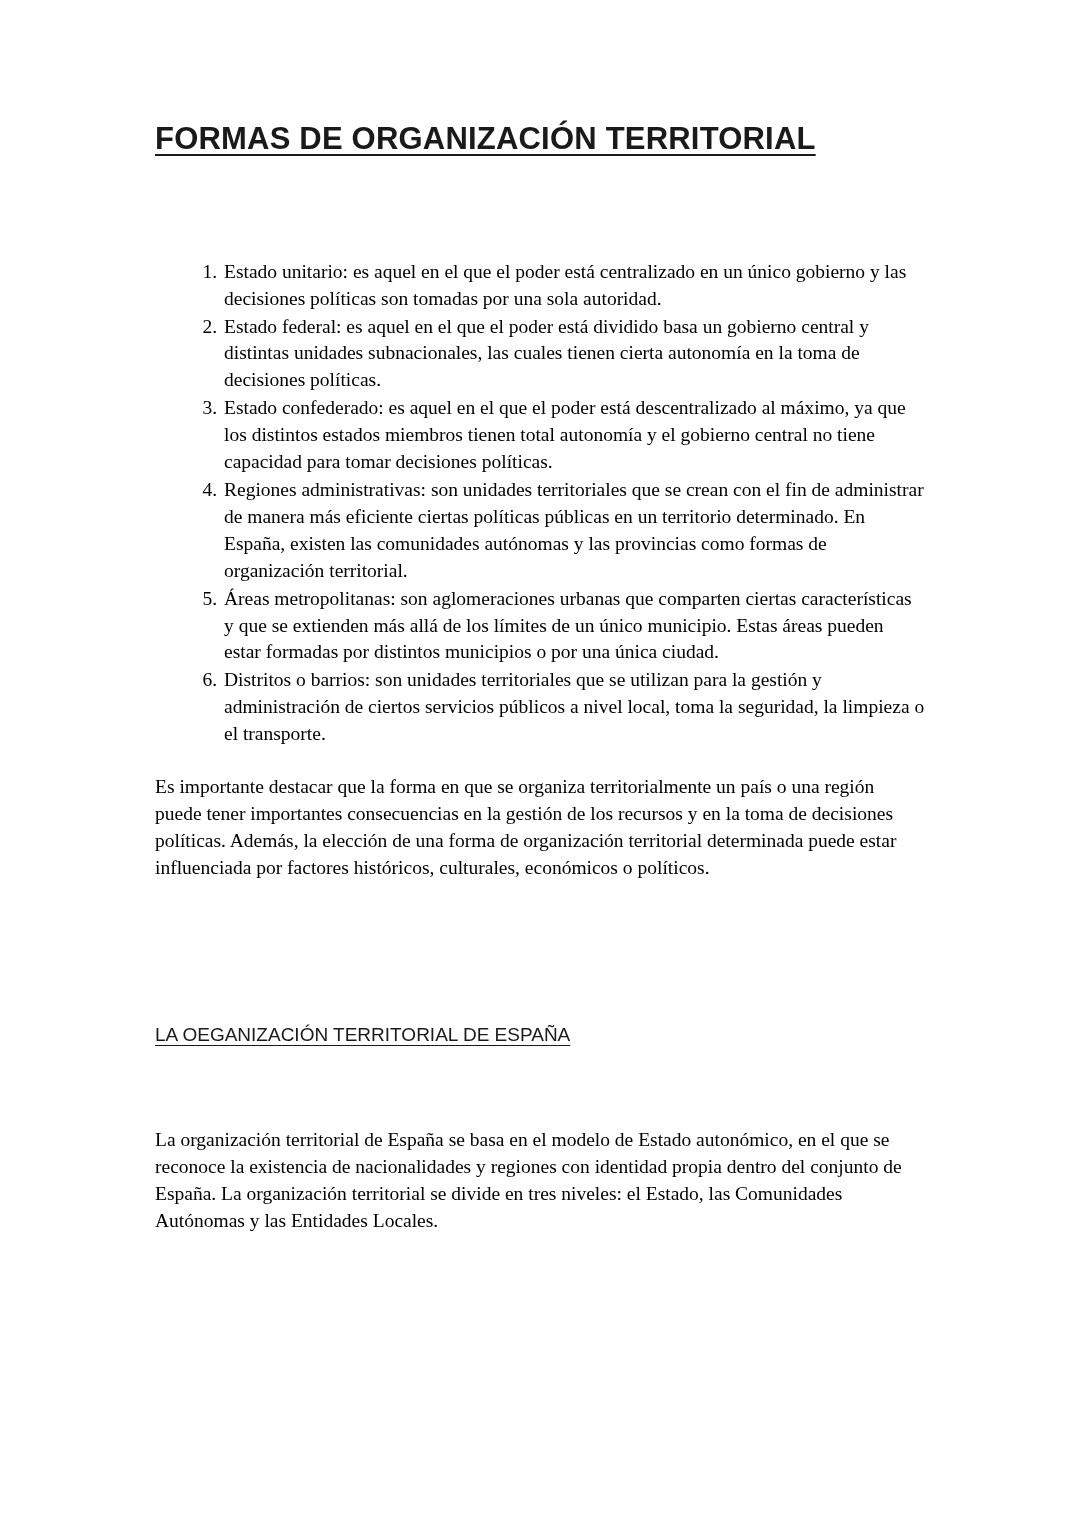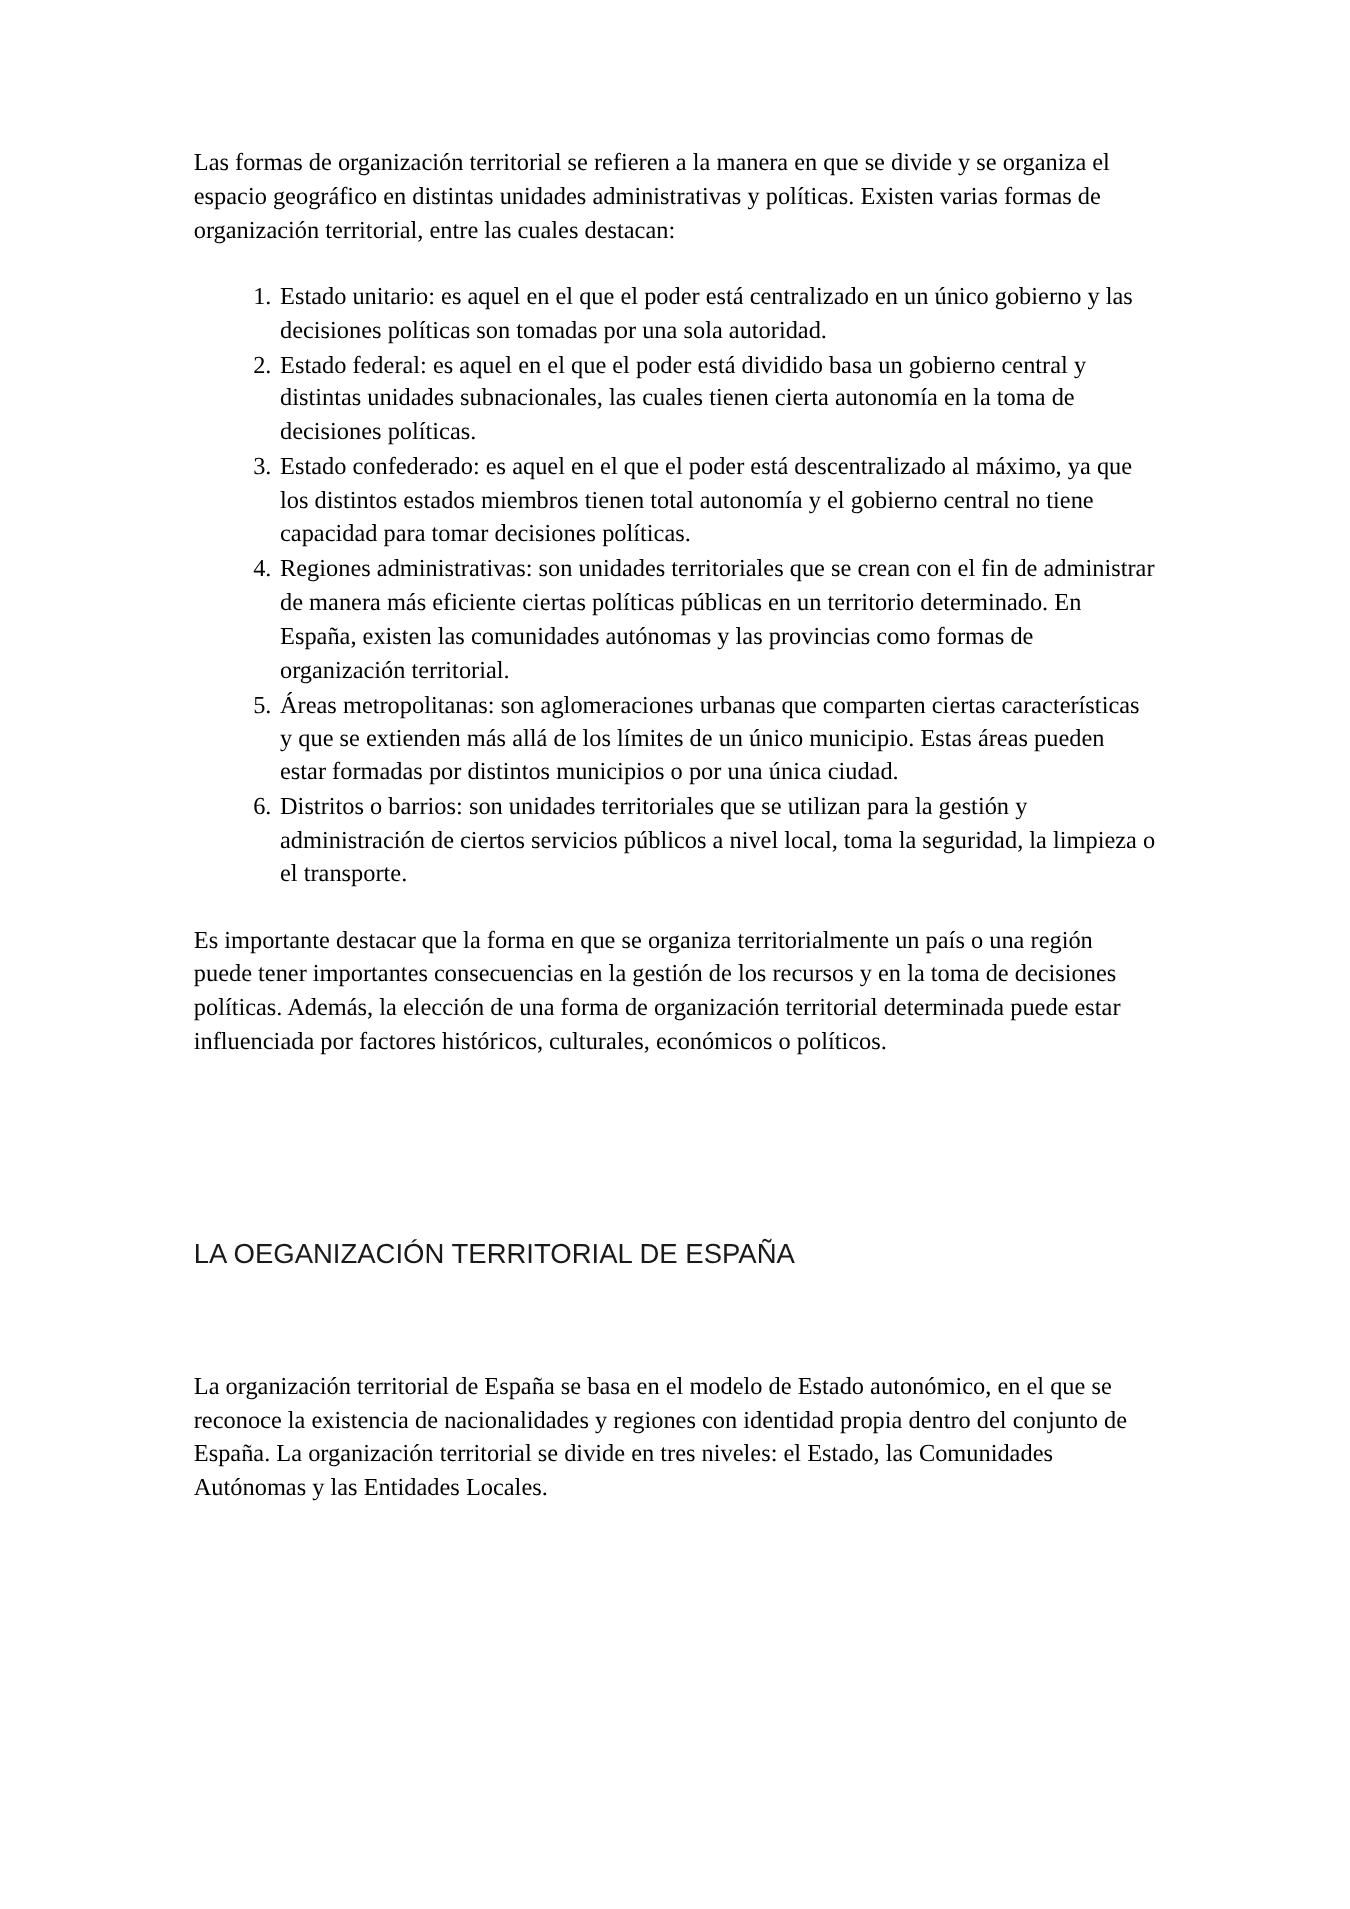--- a/index.html
+++ b/index.html
@@ -38,37 +38,38 @@
   ol.forms-list {
     margin: 4px 0 26px 0;
     padding: 0 0 0 67px;
   }
   ol.forms-list li {
     margin: 0 0 1px 0;
     padding-left: 2px;
   }
   .section-heading {
     font-family: "Liberation Sans", sans-serif;
-    font-size: 22px;
+    font-size: 19px;
     font-weight: 400;
+    text-decoration: underline;
     text-underline-offset: 4px;
     margin: 140px 0 0 0;
     color: #1a1a1a;
   }
   .closing {
     margin-top: 79px;
   }
 </style>
 </head>
 <body>
 
 <div class="page">
 
+  <h1 class="doc-title">FORMAS DE ORGANIZACIÓN TERRITORIAL</h1>
 
-  <p class="para">Las formas de organización territorial se refieren a la manera en que se divide y se organiza el espacio geográfico en distintas unidades administrativas y políticas. Existen varias formas de organización territorial, entre las cuales destacan:</p>
 
   <ol class="forms-list">
     <li>Estado unitario: es aquel en el que el poder está centralizado en un único gobierno y las decisiones políticas son tomadas por una sola autoridad.</li>
     <li>Estado federal: es aquel en el que el poder está dividido basa un gobierno central y distintas unidades subnacionales, las cuales tienen cierta autonomía en la toma de decisiones políticas.</li>
     <li>Estado confederado: es aquel en el que el poder está descentralizado al máximo, ya que los distintos estados miembros tienen total autonomía y el gobierno central no tiene capacidad para tomar decisiones políticas.</li>
     <li>Regiones administrativas: son unidades territoriales que se crean con el fin de administrar de manera más eficiente ciertas políticas públicas en un territorio determinado. En España, existen las comunidades autónomas y las provincias como formas de organización territorial.</li>
     <li>Áreas metropolitanas: son aglomeraciones urbanas que comparten ciertas características y que se extienden más allá de los límites de un único municipio. Estas áreas pueden estar formadas por distintos municipios o por una única ciudad.</li>
     <li>Distritos o barrios: son unidades territoriales que se utilizan para la gestión y administración de ciertos servicios públicos a nivel local, toma la seguridad, la limpieza o el transporte.</li>
   </ol>
 

